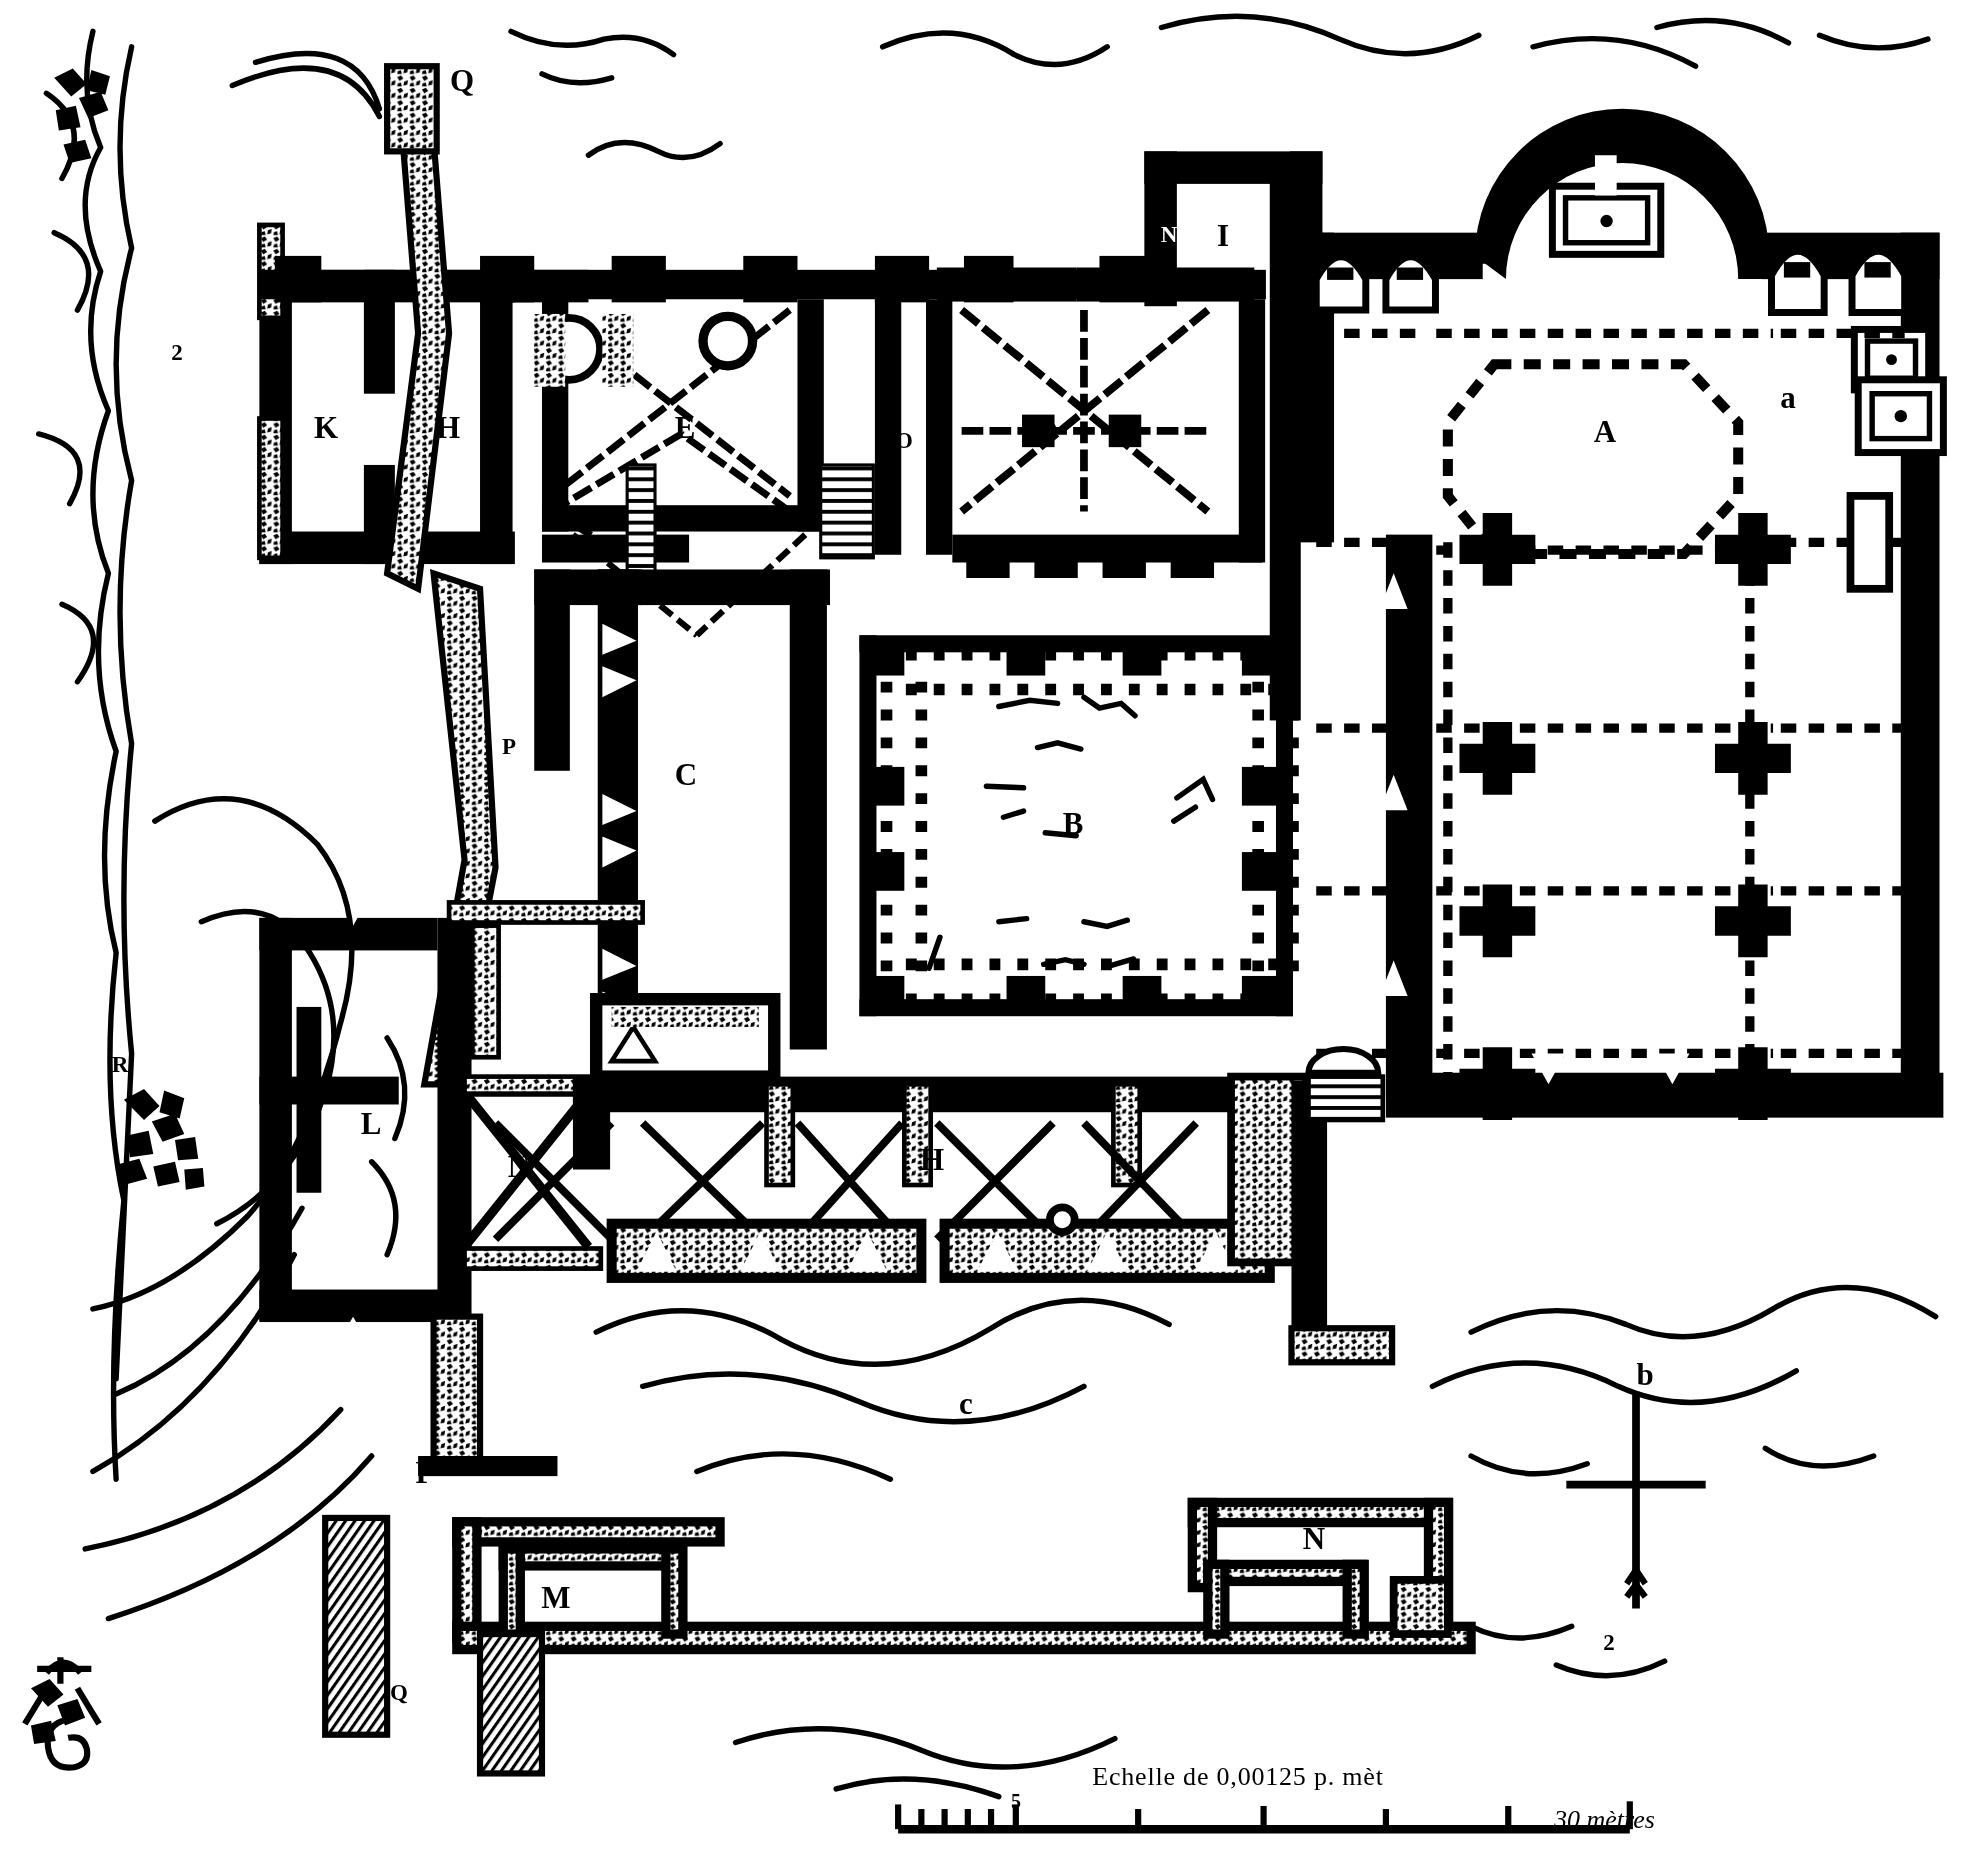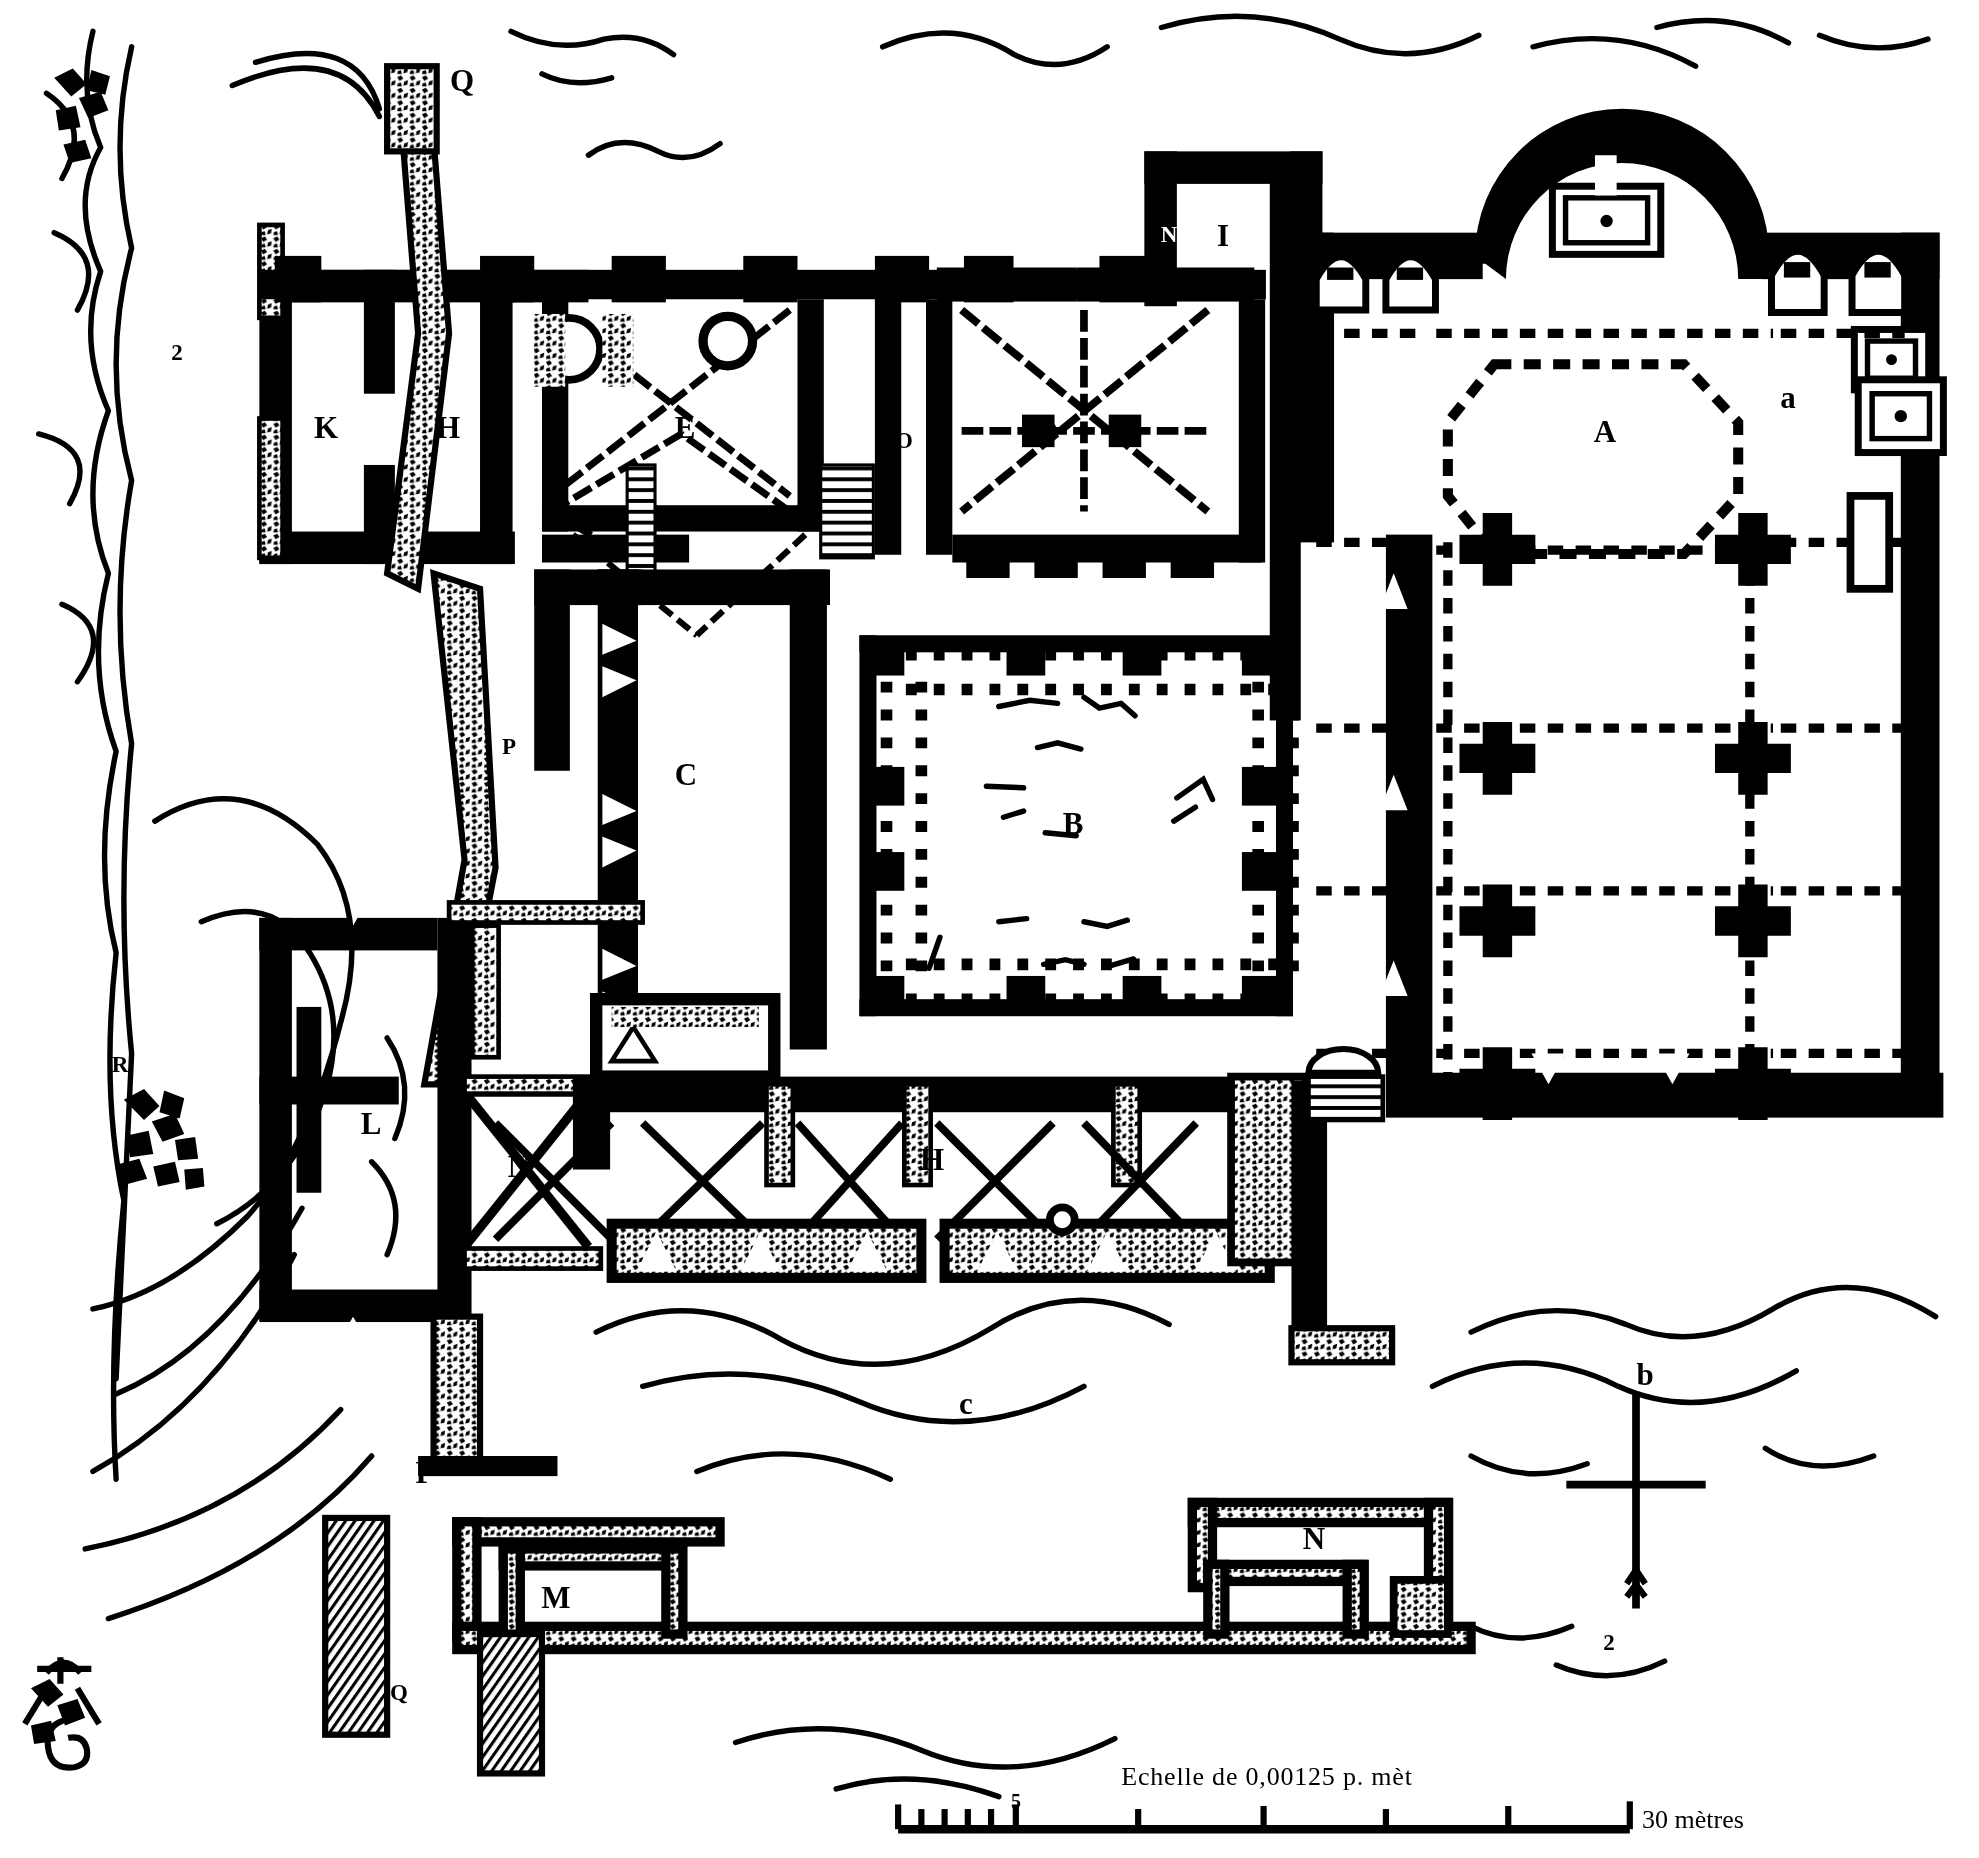--- a/index.html
+++ b/index.html
@@ -439,18 +439,18 @@
 <div class="lbl lbl-room" style="left:1314px;top:1538px;">N</div>
 <div class="lbl lbl-room" style="left:425px;top:1472px;">P</div>
 <div class="lbl lbl-small" style="left:509px;top:746px;">P</div>
 <div class="lbl lbl-room" style="left:462px;top:80px;">Q</div>
 <div class="lbl lbl-small" style="left:399px;top:1692px;">Q</div>
 <div class="lbl lbl-small" style="left:120px;top:1064px;">R</div>
 <div class="lbl lbl-small" style="left:177px;top:352px;">2</div>
 <div class="lbl lbl-room" style="left:1645px;top:1374px;">b</div>
 <div class="lbl lbl-small" style="left:1609px;top:1642px;">2</div>
 
-<div class="scale-cap" style="left:1267px;top:1777px;">Echelle de 0,00125 p. mèt</div>
-<div class="scale-end" style="left:1642px;top:1820px;">30 mètres</div>
+<div class="scale-cap" style="left:1238px;top:1777px;">Echelle de 0,00125 p. mèt</div>
+<div class="scale-end" style="left:1554px;top:1820px;font-style:italic;">30 mètres</div>
 <div class="lbl lbl-tiny" style="left:1016px;top:1801px;">5</div>
 
 </div>
 
 
 </body></html>

